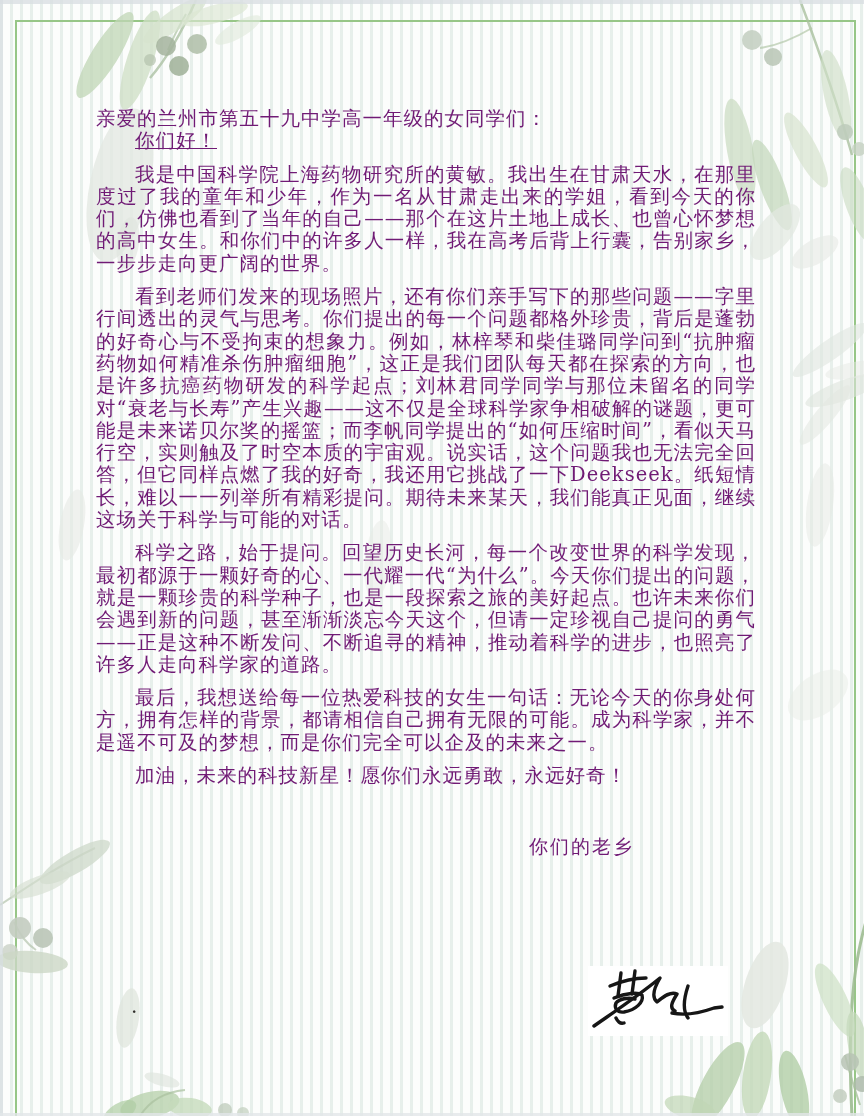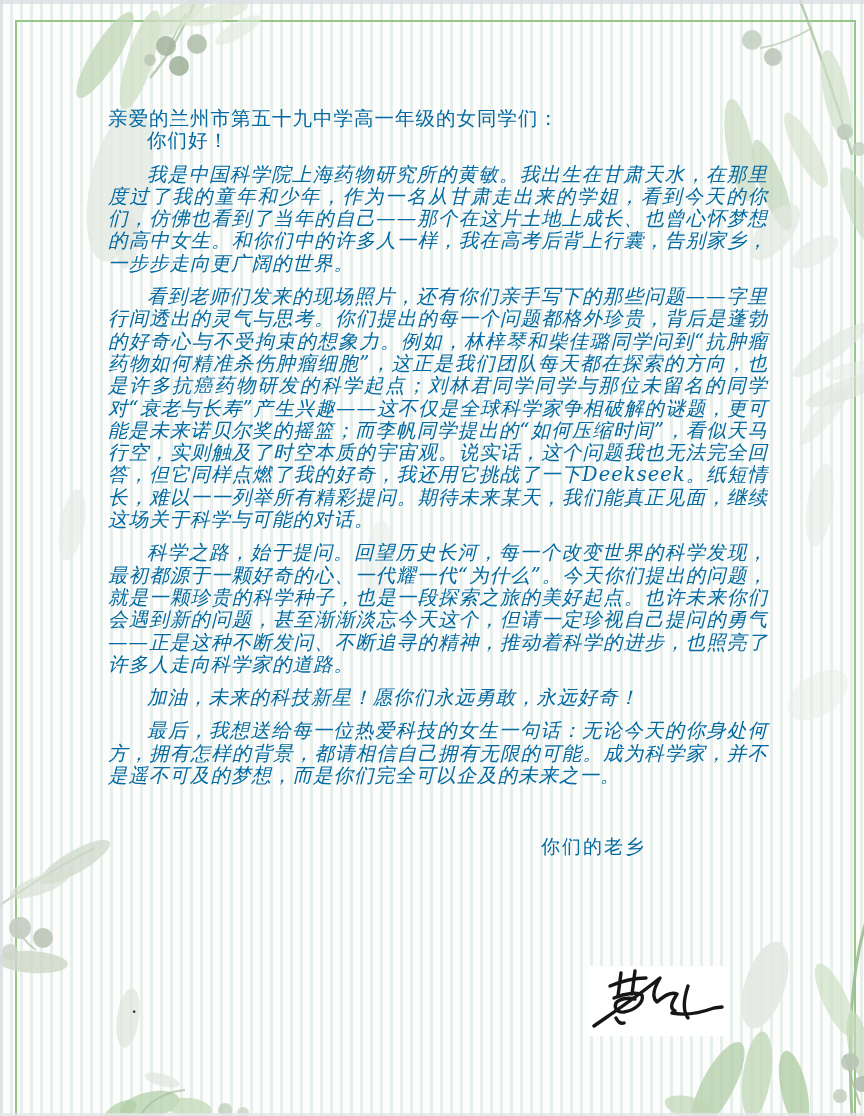--- a/index.html
+++ b/index.html
@@ -23,27 +23,27 @@
   .edge-bottom{position:absolute;left:0;bottom:0;width:100%;height:3px;background:#e2e6e8;opacity:.8;}
   
   .frame{
     position:absolute;left:15px;top:20px;right:8px;height:1200px;
     border:2px solid #97c687;border-bottom:none;
     box-sizing:border-box;
   }
   .decor{position:absolute;left:0;top:0;pointer-events:none;}
   
   .letter{
-    position:absolute;left:108px;top:108px;width:668px;
+    position:absolute;left:96px;top:108px;width:668px;
     font-size:19.5px;line-height:22.3px;letter-spacing:1px;
-    color:#0369a1;text-align:justify;z-index:3;
+    color:#701a75;text-align:justify;z-index:3;
   }
-  .letter p{margin:11px 8px 0 0;text-indent:2em;font-style:italic;}
+  .letter p{margin:11px 8px 0 0;text-indent:2em;}
   .salutation{margin:0;}
-  .greeting{text-indent:2em;}
+  .greeting{text-indent:2em;text-decoration:underline;}
   .signoff{margin-top:48px;text-align:right;padding-right:130px;font-size:19px;letter-spacing:2px;}
   
   .signature-box{
     position:absolute;left:588px;top:966px;width:140px;height:70px;
     background:#ffffff;z-index:4;
   }
   .stray-dot{
     position:absolute;left:131px;top:994px;z-index:3;
     font-size:20px;color:#2f2d2a;
   }
@@ -140,22 +140,22 @@
 <div class="edge-top"></div>
 <div class="edge-left"></div>
 <div class="edge-bottom"></div>
 
 <div class="letter">
   <div class="salutation">亲爱的兰州市第五十九中学高一年级的女同学们：</div>
   <div class="greeting">你们好！</div>
   <p>我是中国科学院上海药物研究所的黄敏。我出生在甘肃天水，在那里度过了我的童年和少年，作为一名从甘肃走出来的学姐，看到今天的你们，仿佛也看到了当年的自己——那个在这片土地上成长、也曾心怀梦想的高中女生。和你们中的许多人一样，我在高考后背上行囊，告别家乡，一步步走向更广阔的世界。</p>
   <p>看到老师们发来的现场照片，还有你们亲手写下的那些问题——字里行间透出的灵气与思考。你们提出的每一个问题都格外珍贵，背后是蓬勃的好奇心与不受拘束的想象力。例如，林梓琴和柴佳璐同学问到“抗肿瘤药物如何精准杀伤肿瘤细胞”，这正是我们团队每天都在探索的方向，也是许多抗癌药物研发的科学起点；刘林君同学同学与那位未留名的同学对“衰老与长寿”产生兴趣——这不仅是全球科学家争相破解的谜题，更可能是未来诺贝尔奖的摇篮；而李帆同学提出的“如何压缩时间”，看似天马行空，实则触及了时空本质的宇宙观。说实话，这个问题我也无法完全回答，但它同样点燃了我的好奇，我还用它挑战了一下Deekseek。纸短情长，难以一一列举所有精彩提问。期待未来某天，我们能真正见面，继续这场关于科学与可能的对话。</p>
   <p>科学之路，始于提问。回望历史长河，每一个改变世界的科学发现，最初都源于一颗好奇的心、一代耀一代“为什么”。今天你们提出的问题，就是一颗珍贵的科学种子，也是一段探索之旅的美好起点。也许未来你们会遇到新的问题，甚至渐渐淡忘今天这个，但请一定珍视自己提问的勇气——正是这种不断发问、不断追寻的精神，推动着科学的进步，也照亮了许多人走向科学家的道路。</p>
+  <p>最后，我想送给每一位热爱科技的女生一句话：无论今天的你身处何方，拥有怎样的背景，都请相信自己拥有无限的可能。成为科学家，并不是遥不可及的梦想，而是你们完全可以企及的未来之一。</p>
   <p>加油，未来的科技新星！愿你们永远勇敢，永远好奇！</p>
-  <p>最后，我想送给每一位热爱科技的女生一句话：无论今天的你身处何方，拥有怎样的背景，都请相信自己拥有无限的可能。成为科学家，并不是遥不可及的梦想，而是你们完全可以企及的未来之一。</p>
   <div class="signoff">你们的老乡</div>
 </div>
 
 <div class="signature-box">
   <svg width="140" height="70" viewBox="0 0 140 70">
     <g fill="none" stroke="#161616" stroke-width="3.4" stroke-linecap="round" stroke-linejoin="round">
       <path d="M22 20 C34 15 48 12 58 12"></path>
       <path d="M33 7 L30 30"></path>
       <path d="M47 5 L44 28"></path>
       <path d="M26 32 C38 27 50 26 54 29 C56 36 48 44 36 46 C29 47 26 42 28 37 C31 33 40 31 47 33"></path>

